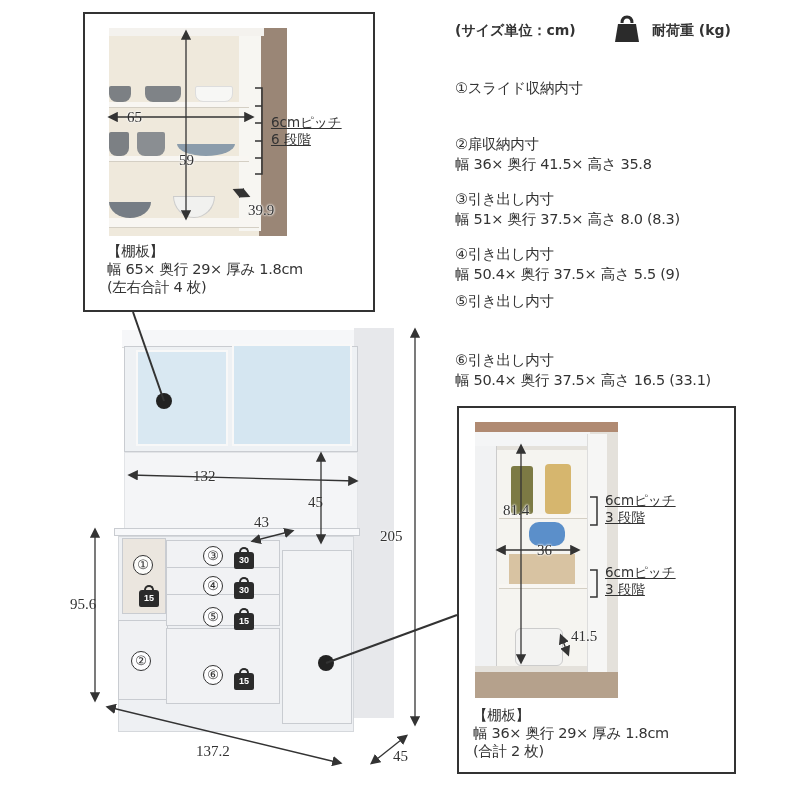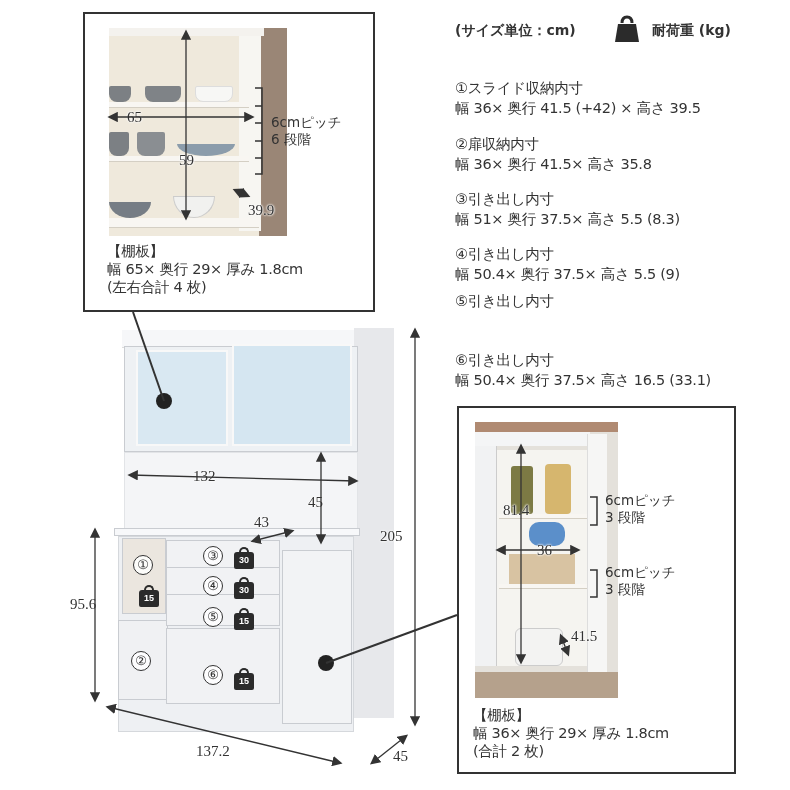--- a/index.html
+++ b/index.html
@@ -24,21 +24,21 @@
 
   .photo { position: absolute; overflow: hidden; }
   .photo-top { left: 24px; top: 14px; width: 178px; height: 208px; background: #efe9dc; }
   .photo-bottom { left: 16px; top: 14px; width: 143px; height: 276px; background: #e4e1db; }
 
   .shelf { position: absolute; background: #f8f6f2; border-bottom: 1px solid #d4cfc4; }
   .cup { position: absolute; border-radius: 2px 2px 8px 8px; }
   .bowl { position: absolute; border-radius: 0 0 50% 50% / 0 0 100% 100%; }
 
   .dim-text { position: absolute; font-size: 15px; color: #333; font-family: Liberation Serif, serif; text-shadow: 0 0 2px #fff, 0 0 2px #fff, 0 0 3px #fff; white-space: nowrap; }
-  .note { position: absolute; font-size: 13.5px; line-height: 17px; color: #333; white-space: nowrap; }
+  .note { position: absolute; font-size: 13.5px; line-height: 17px; color: #333; white-space: nowrap; text-decoration: underline; }
 
   .box-caption { position: absolute; font-size: 14.5px; line-height: 18px; color: #333; white-space: nowrap; letter-spacing: -0.3px; }
 
   
   .cab { position: absolute; }
   .panel { position: absolute; background: #f3f4f6; border: 1px solid #c9ccd1; }
   .num-circle { position: absolute; width: 20px; height: 20px; border: 1.5px solid #333; border-radius: 50%; background: rgba(255,255,255,0.85); font-size: 13px; line-height: 17px; text-align: center; color: #333; font-family: "Liberation Sans", sans-serif; }
   .kg-badge { position: absolute; width: 20px; height: 22px; }
   .kg-badge .bag { position: absolute; left: 0; top: 5px; width: 20px; height: 17px; background: #2b2b2b; border-radius: 3px 3px 2px 2px; }
   .kg-badge .handle { position: absolute; left: 5px; top: 0; width: 10px; height: 8px; border: 2px solid #2b2b2b; border-bottom: none; border-radius: 5px 5px 0 0; }
@@ -52,29 +52,28 @@
 
 <div class="abs unit-label">(サイズ単位：cm)</div>
 <svg class="abs weight-icon" viewBox="0 0 30 30">
   <path d="M10 9 Q10 3 15 3 Q20 3 20 9" fill="none" stroke="#2b2b2b" stroke-width="3"></path>
   <path d="M6 10 L24 10 L27 28 L3 28 Z" fill="#2b2b2b"></path>
 </svg>
 <div class="abs weight-label">耐荷重 (kg)</div>
 
 <div class="abs spec" style="top:78px">
   <span class="ttl">①スライド収納内寸</span>
-  <span class="val">幅 36× 奥行 41.5 (+42) × 高さ 39.5</span>
 </div>
 <div class="abs spec" style="top:134px">
   <span class="ttl">②扉収納内寸</span>
   <span class="val">幅 36× 奥行 41.5× 高さ 35.8</span>
 </div>
 <div class="abs spec" style="top:189px">
   <span class="ttl">③引き出し内寸</span>
-  <span class="val">幅 51× 奥行 37.5× 高さ 5.5 (8.3)</span>
+  <span class="val">幅 51× 奥行 37.5× 高さ 8.0 (8.3)</span>
 </div>
 <div class="abs spec" style="top:244px">
   <span class="ttl">④引き出し内寸</span>
   <span class="val">幅 50.4× 奥行 37.5× 高さ 5.5 (9)</span>
 </div>
 <div class="abs spec" style="top:291px">
   <span class="ttl">⑤引き出し内寸</span>
 </div>
 <div class="abs spec" style="top:350px">
   <span class="ttl">⑥引き出し内寸</span>

